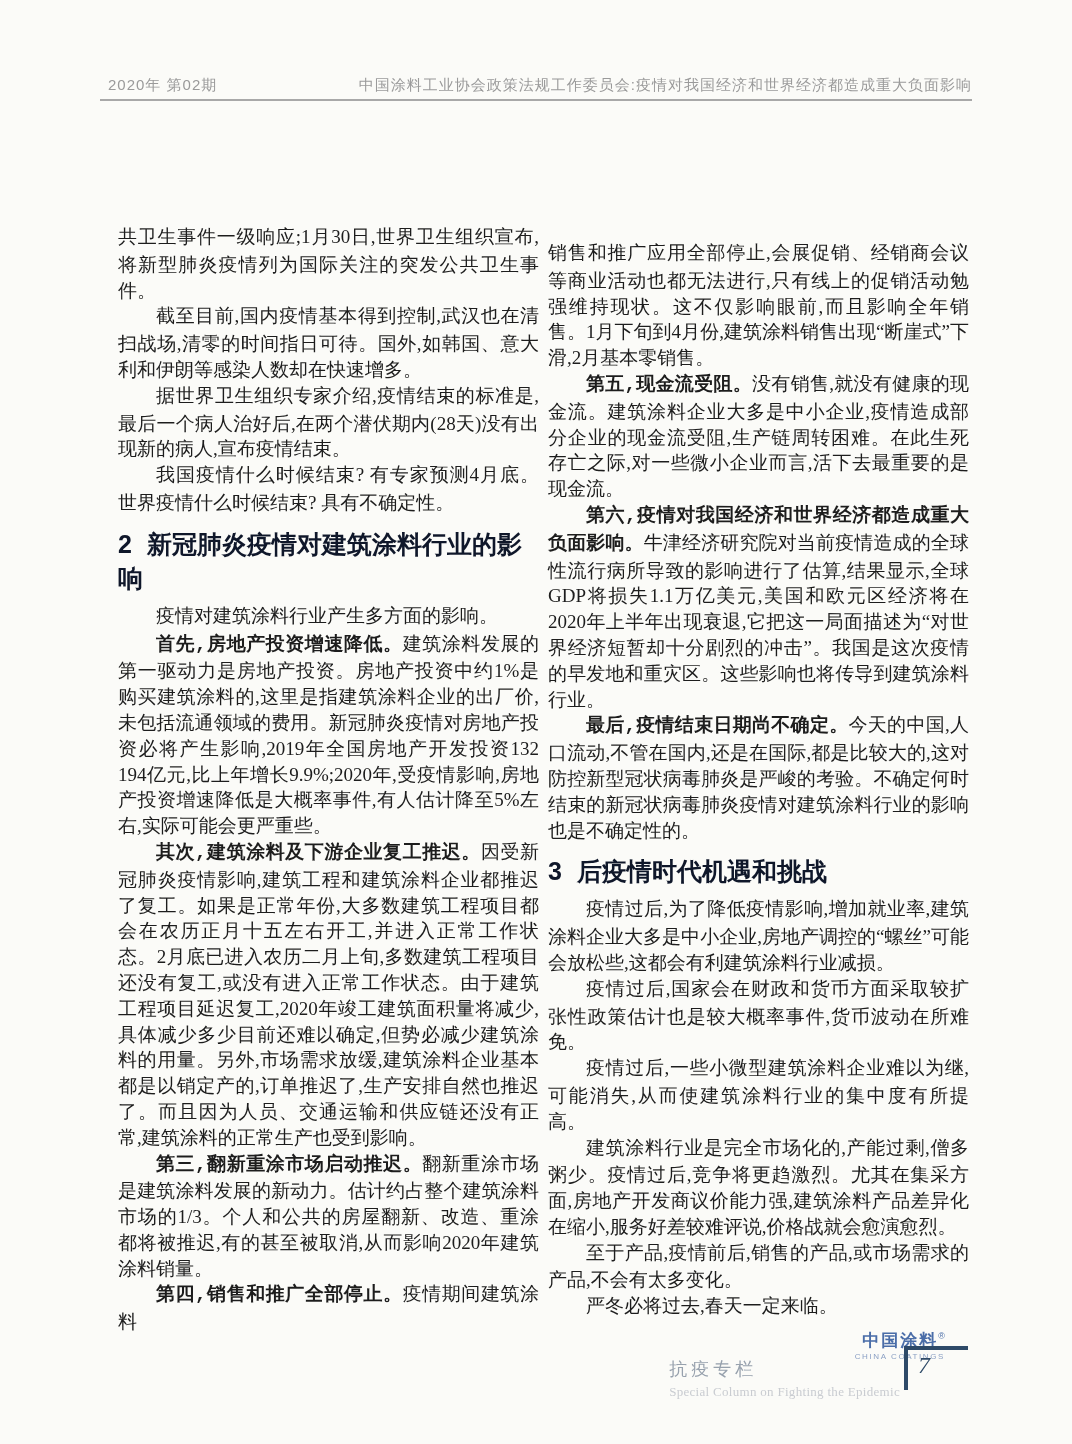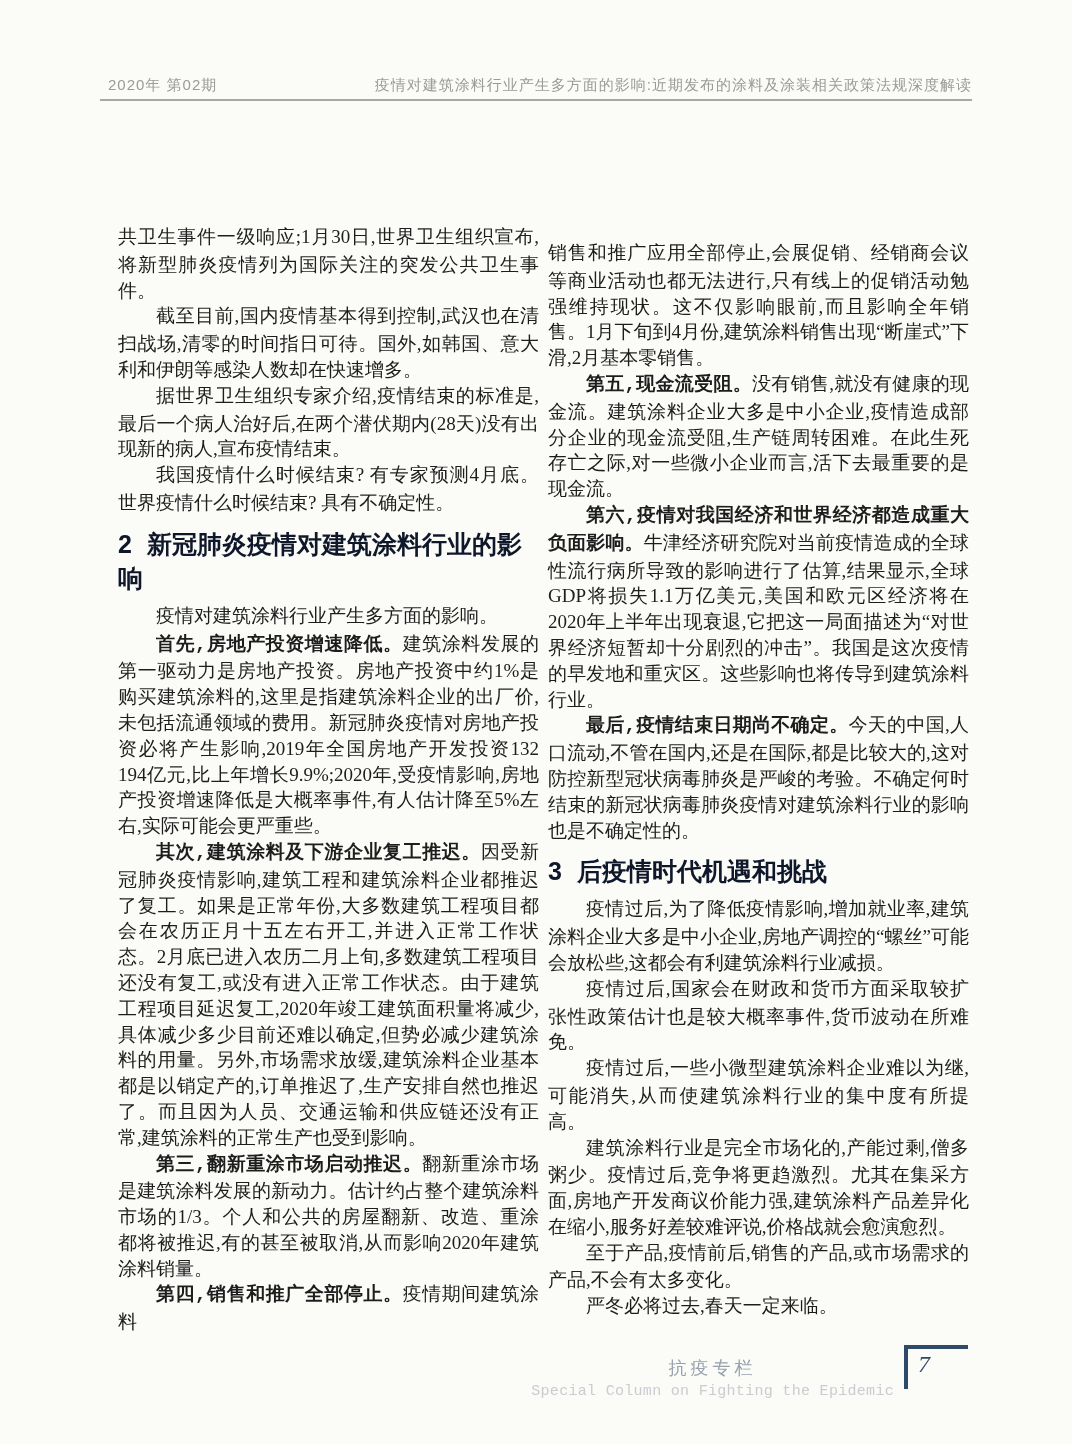--- a/index.html
+++ b/index.html
@@ -38,45 +38,45 @@
     margin-top:8px; text-align:right; padding-right:24px;
     font-family:"Liberation Sans", sans-serif; line-height:1.15;
   }
   .logo-cn { font-size:17px; font-weight:700; color:#4a6da8; letter-spacing:2px; }
   .logo-reg { font-size:9px; vertical-align:super; color:#4a6da8; }
   .logo-en { font-size:8px; color:#8ba0c4; letter-spacing:1.6px; margin-top:1px; }
   .footer {
     position:absolute; right:104px; bottom:44px;
     display:flex; align-items:flex-start;
   }
-  .footer-text { text-align:center; margin-right:10px; padding-top:11px; }
+  .footer-text { text-align:left; margin-right:4px; padding-top:11px; }
   .footer-cn {
     font-family:"Liberation Serif", serif; font-size:18px;
     color:#97a1ad; letter-spacing:4px;
   }
   .footer-en {
-    font-family:Liberation Mono, monospace; font-size:15px;
+    font-family:Liberation Serif, serif; font-size:13px;
     color:#c9ccd1; margin-top:3px; letter-spacing:0.3px;
   }
   .page-box {
     width:50px; height:38px;
     border-top:4px solid #2e4a68; border-left:4px solid #2e4a68;
     padding:2px 0 0 10px; box-sizing:content-box;
   }
   .page-num {
     font-family:"Liberation Serif", serif; font-style:italic;
     font-size:24px; color:#2e4a68;
   }
 </style>
 </head>
 <body>
 
 <div class="header">
   <span>2020年 第02期</span>
-  <span>疫情对建筑涂料行业产生多方面的影响:近期发布的涂料及涂装相关政策法规深度解读</span>
+  <span>中国涂料工业协会政策法规工作委员会:疫情对我国经济和世界经济都造成重大负面影响</span>
 </div>
 <div class="header-rule"></div>
 
 <div class="col col-left">
   <p class="para"><b class="lead"></b><span>共卫生事件一级响应;1月30日,世界卫生组织宣布,将新型肺炎疫情列为国际关注的突发公共卫生事件。</span></p>
   <p class="para ind"><b class="lead"></b><span>截至目前,国内疫情基本得到控制,武汉也在清扫战场,清零的时间指日可待。国外,如韩国、意大利和伊朗等感染人数却在快速增多。</span></p>
   <p class="para ind"><b class="lead"></b><span>据世界卫生组织专家介绍,疫情结束的标准是,最后一个病人治好后,在两个潜伏期内(28天)没有出现新的病人,宣布疫情结束。</span></p>
   <p class="para ind"><b class="lead"></b><span>我国疫情什么时候结束? 有专家预测4月底。世界疫情什么时候结束? 具有不确定性。</span></p>
 
   <h2 class="sec"><span class="num">2</span><span>新冠肺炎疫情对建筑涂料行业的影响</span></h2>
@@ -96,20 +96,26 @@
 
   <h2 class="sec"><span class="num">3</span><span>后疫情时代机遇和挑战</span></h2>
 
   <p class="para ind"><b class="lead"></b><span>疫情过后,为了降低疫情影响,增加就业率,建筑涂料企业大多是中小企业,房地产调控的“螺丝”可能会放松些,这都会有利建筑涂料行业减损。</span></p>
   <p class="para ind"><b class="lead"></b><span>疫情过后,国家会在财政和货币方面采取较扩张性政策估计也是较大概率事件,货币波动在所难免。</span></p>
   <p class="para ind"><b class="lead"></b><span>疫情过后,一些小微型建筑涂料企业难以为继,可能消失,从而使建筑涂料行业的集中度有所提高。</span></p>
   <p class="para ind"><b class="lead"></b><span>建筑涂料行业是完全市场化的,产能过剩,僧多粥少。疫情过后,竞争将更趋激烈。尤其在集采方面,房地产开发商议价能力强,建筑涂料产品差异化在缩小,服务好差较难评说,价格战就会愈演愈烈。</span></p>
   <p class="para ind"><b class="lead"></b><span>至于产品,疫情前后,销售的产品,或市场需求的产品,不会有太多变化。</span></p>
   <p class="para ind"><b class="lead"></b><span>严冬必将过去,春天一定来临。</span></p>
 
+  <div class="logo">
+    <div>
+      <span class="logo-cn">中国涂料</span><span class="logo-reg">®</span>
+    </div>
+    <div class="logo-en">CHINA COATINGS</div>
+  </div>
 </div>
 
 <div class="footer">
   <div class="footer-text">
     <div class="footer-cn">抗疫专栏</div>
     <div class="footer-en">Special Column on Fighting the Epidemic</div>
   </div>
   <div class="page-box">
     <span class="page-num">7</span>
   </div>

